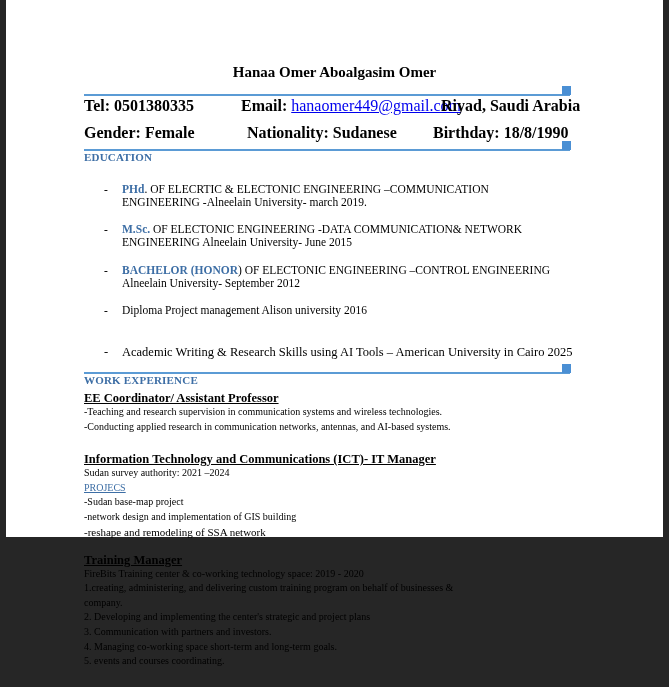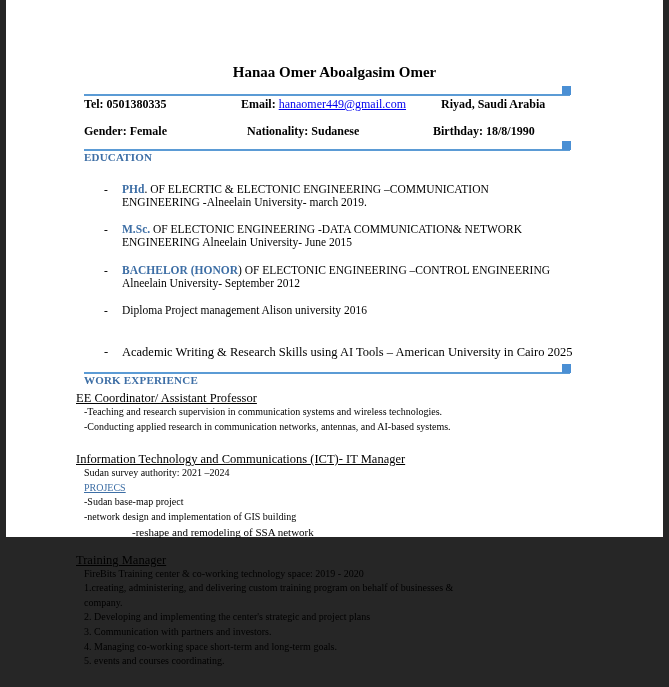--- a/index.html
+++ b/index.html
@@ -11,31 +11,31 @@
     position: relative;
   }
   .page {
     position: absolute; left: 6px; top: 0; width: 657px; height: 537px;
     background: #ffffff;
   }
   .abs { position: absolute; white-space: nowrap; }
   .name { left: 0; width: 657px; top: 64px; text-align: center; font-weight: bold; font-size: 15px; }
   .rule { position: absolute; left: 78px; width: 486px; height: 2px; background: #5b9bd5; }
   .sq { position: absolute; left: 556px; width: 9px; height: 9px; background: #4a8fd4; }
-  .info { font-size: 12px; font-weight: bold; }
+  .info { font-size: 16px; font-weight: bold; }
   .info a { font-weight: normal; color: #0000ee; text-decoration: underline; }
   .sec { left: 78px; font-size: 11px; font-weight: bold; color: #3d6ea5; letter-spacing: 0.2px; }
   .edu { left: 98px; font-size: 11.5px; line-height: 13px; }
   .edu .dash { position: absolute; left: 0; top: 0; }
   .edu .txt { position: absolute; left: 18px; top: 0; }
   .blue { color: #3d6ea5; font-weight: bold; }
   .b { font-weight: normal; }
-  .jt { left: 70px; font-size: 12.5px; font-weight: normal; text-decoration: underline; }
+  .jt { left: 78px; font-size: 12.5px; font-weight: bold; text-decoration: underline; }
   .line { left: 78px; font-size: 10px; }
-  .small { font-size: 11px; margin-left: 48px; }
+  .small { font-size: 11px; }
   .link { color: #3d6ea5; text-decoration: underline; }
 </style>
 </head>
 <body>
 
 <div class="page">
   <div class="abs name">Hanaa Omer Aboalgasim Omer</div>
 
   <div class="rule" style="top:94px"></div>
   <div class="sq" style="top:86px"></div>

